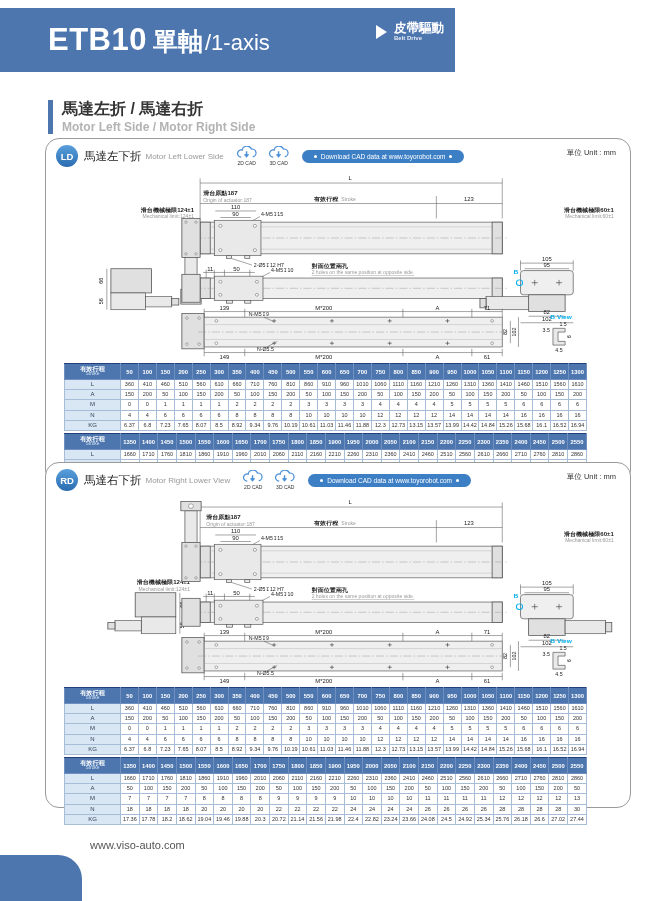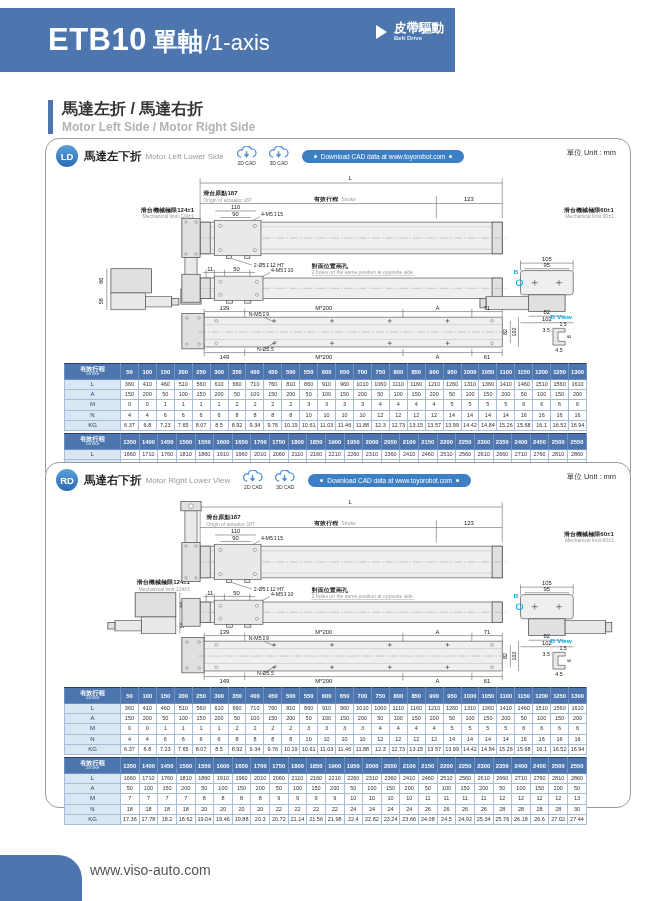--- a/index.html
+++ b/index.html
@@ -27,21 +27,21 @@
   .section-en{font-size:12px;font-weight:bold;color:#b3b3b3;margin-top:2px;}
 
   
   .panel{position:absolute;left:45px;width:586px;height:346px;border:1.5px solid #9a9a9a;
          border-radius:14px;background:#fff;box-sizing:border-box;}
   .panel-ld{top:138px;} .panel-rd{top:462px;}
   .panel-head{position:relative;display:flex;align-items:center;height:24px;margin:5px 10px 0 10px;}
   .badge{width:22px;height:22px;border-radius:50%;background:linear-gradient(#5aa0dc,#2a6cb0);
          color:#fff;font-size:9.5px;font-weight:bold;display:flex;align-items:center;
          justify-content:center;flex:0 0 auto;}
-  .p-title-zh{font-size:11.5px;font-weight:bold;color:#222;margin-left:6px;white-space:nowrap;}
+  .p-title-zh{font-size:11.5px;font-weight:normal;color:#222;margin-left:6px;white-space:nowrap;}
   .p-title-en{font-size:8px;color:#999;margin-left:4px;white-space:nowrap;}
   .cadicons{display:flex;margin-left:10px;}
   .cad{display:flex;flex-direction:column;align-items:center;margin-right:6px;}
   .cad-lbl{font-size:5px;color:#333;margin-top:-1px;}
   .dl-btn{background:#3d7fc4;border-radius:8px;color:#fff;font-size:6.5px;height:13px;
           display:flex;align-items:center;padding:0 8px;margin-left:4px;white-space:nowrap;}
   .dot{width:3px;height:3px;border-radius:50%;background:#fff;margin:0 4px;}
   .unit{position:absolute;right:4px;top:4px;font-size:7.5px;color:#333;text-align:center;}
 
   
@@ -71,21 +71,21 @@
            border-color:#6e8fc0;border-top:1px solid #24407c;}
   thead th.lbl-head{line-height:1;}
   thead th.lbl-head .zh{font-size:6.2px;font-weight:bold;}
   thead th.lbl-head .en{font-size:4.8px;font-weight:normal;color:#cfe0f2;}
   tbody td{font-size:5.5px;color:#333;height:9.2px;line-height:9.2px;background:#fff;}
   tbody td.rowlbl{background:#d9e7f5;font-size:6px;color:#2c3e50;}
 
   
   .footer-block{position:absolute;left:0;bottom:0;width:82px;height:46px;background:#4d76af;
                 border-top-right-radius:24px;}
-  .footer-url{position:absolute;left:90px;top:862px;font-size:14px;color:#555;}
+  .footer-url{position:absolute;left:90px;top:839px;font-size:11px;color:#555;}
 </style>
 </head>
 <body>
 
 <div class="page">
 
   <div class="banner">
     <div class="banner-title">
       <span class="model">ETB10</span><span class="zh">單軸</span><span class="suffix">/1-axis</span>
     </div>

